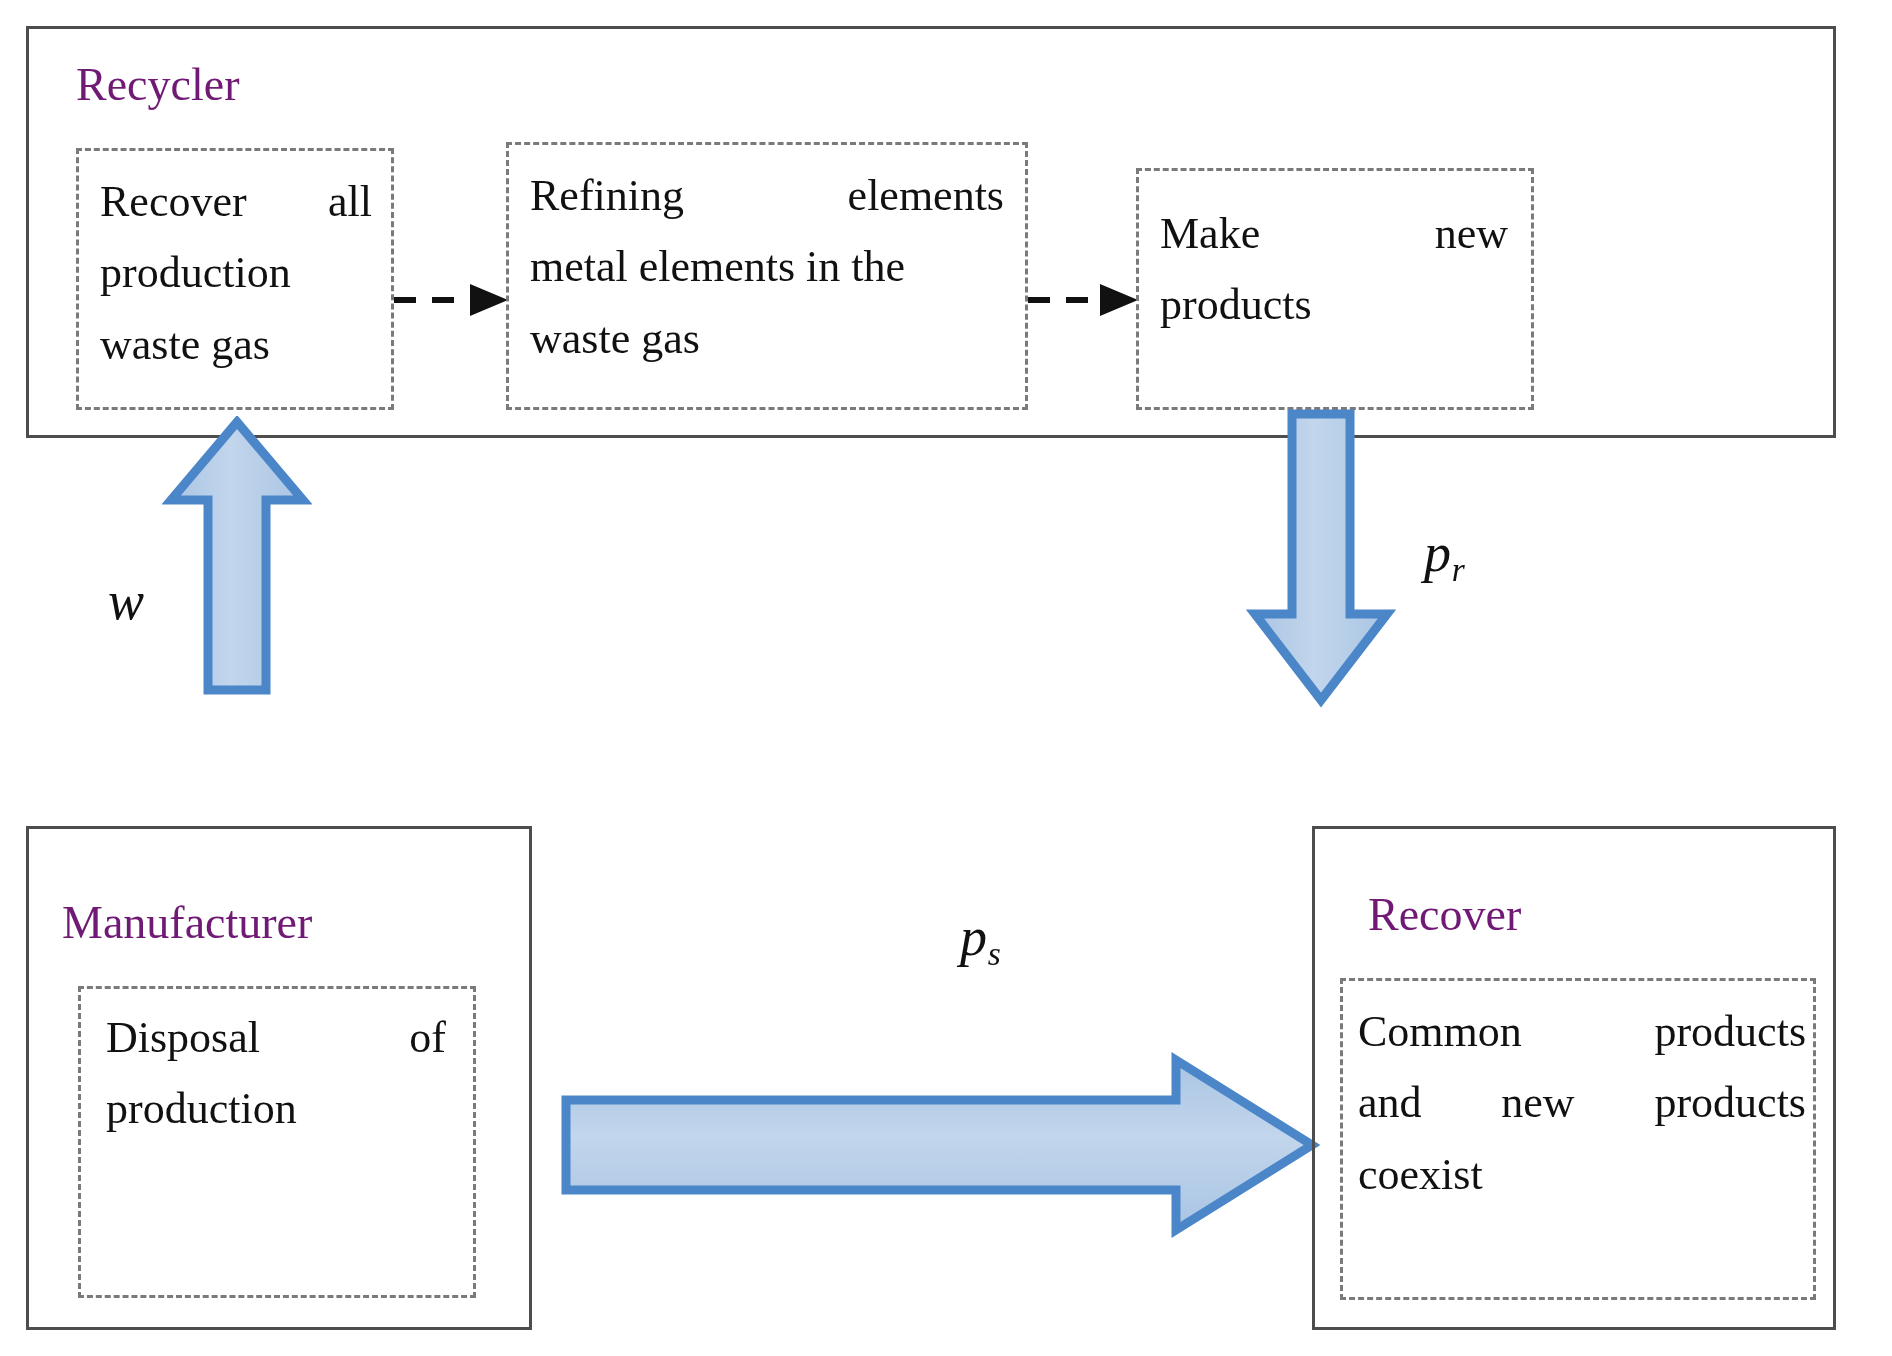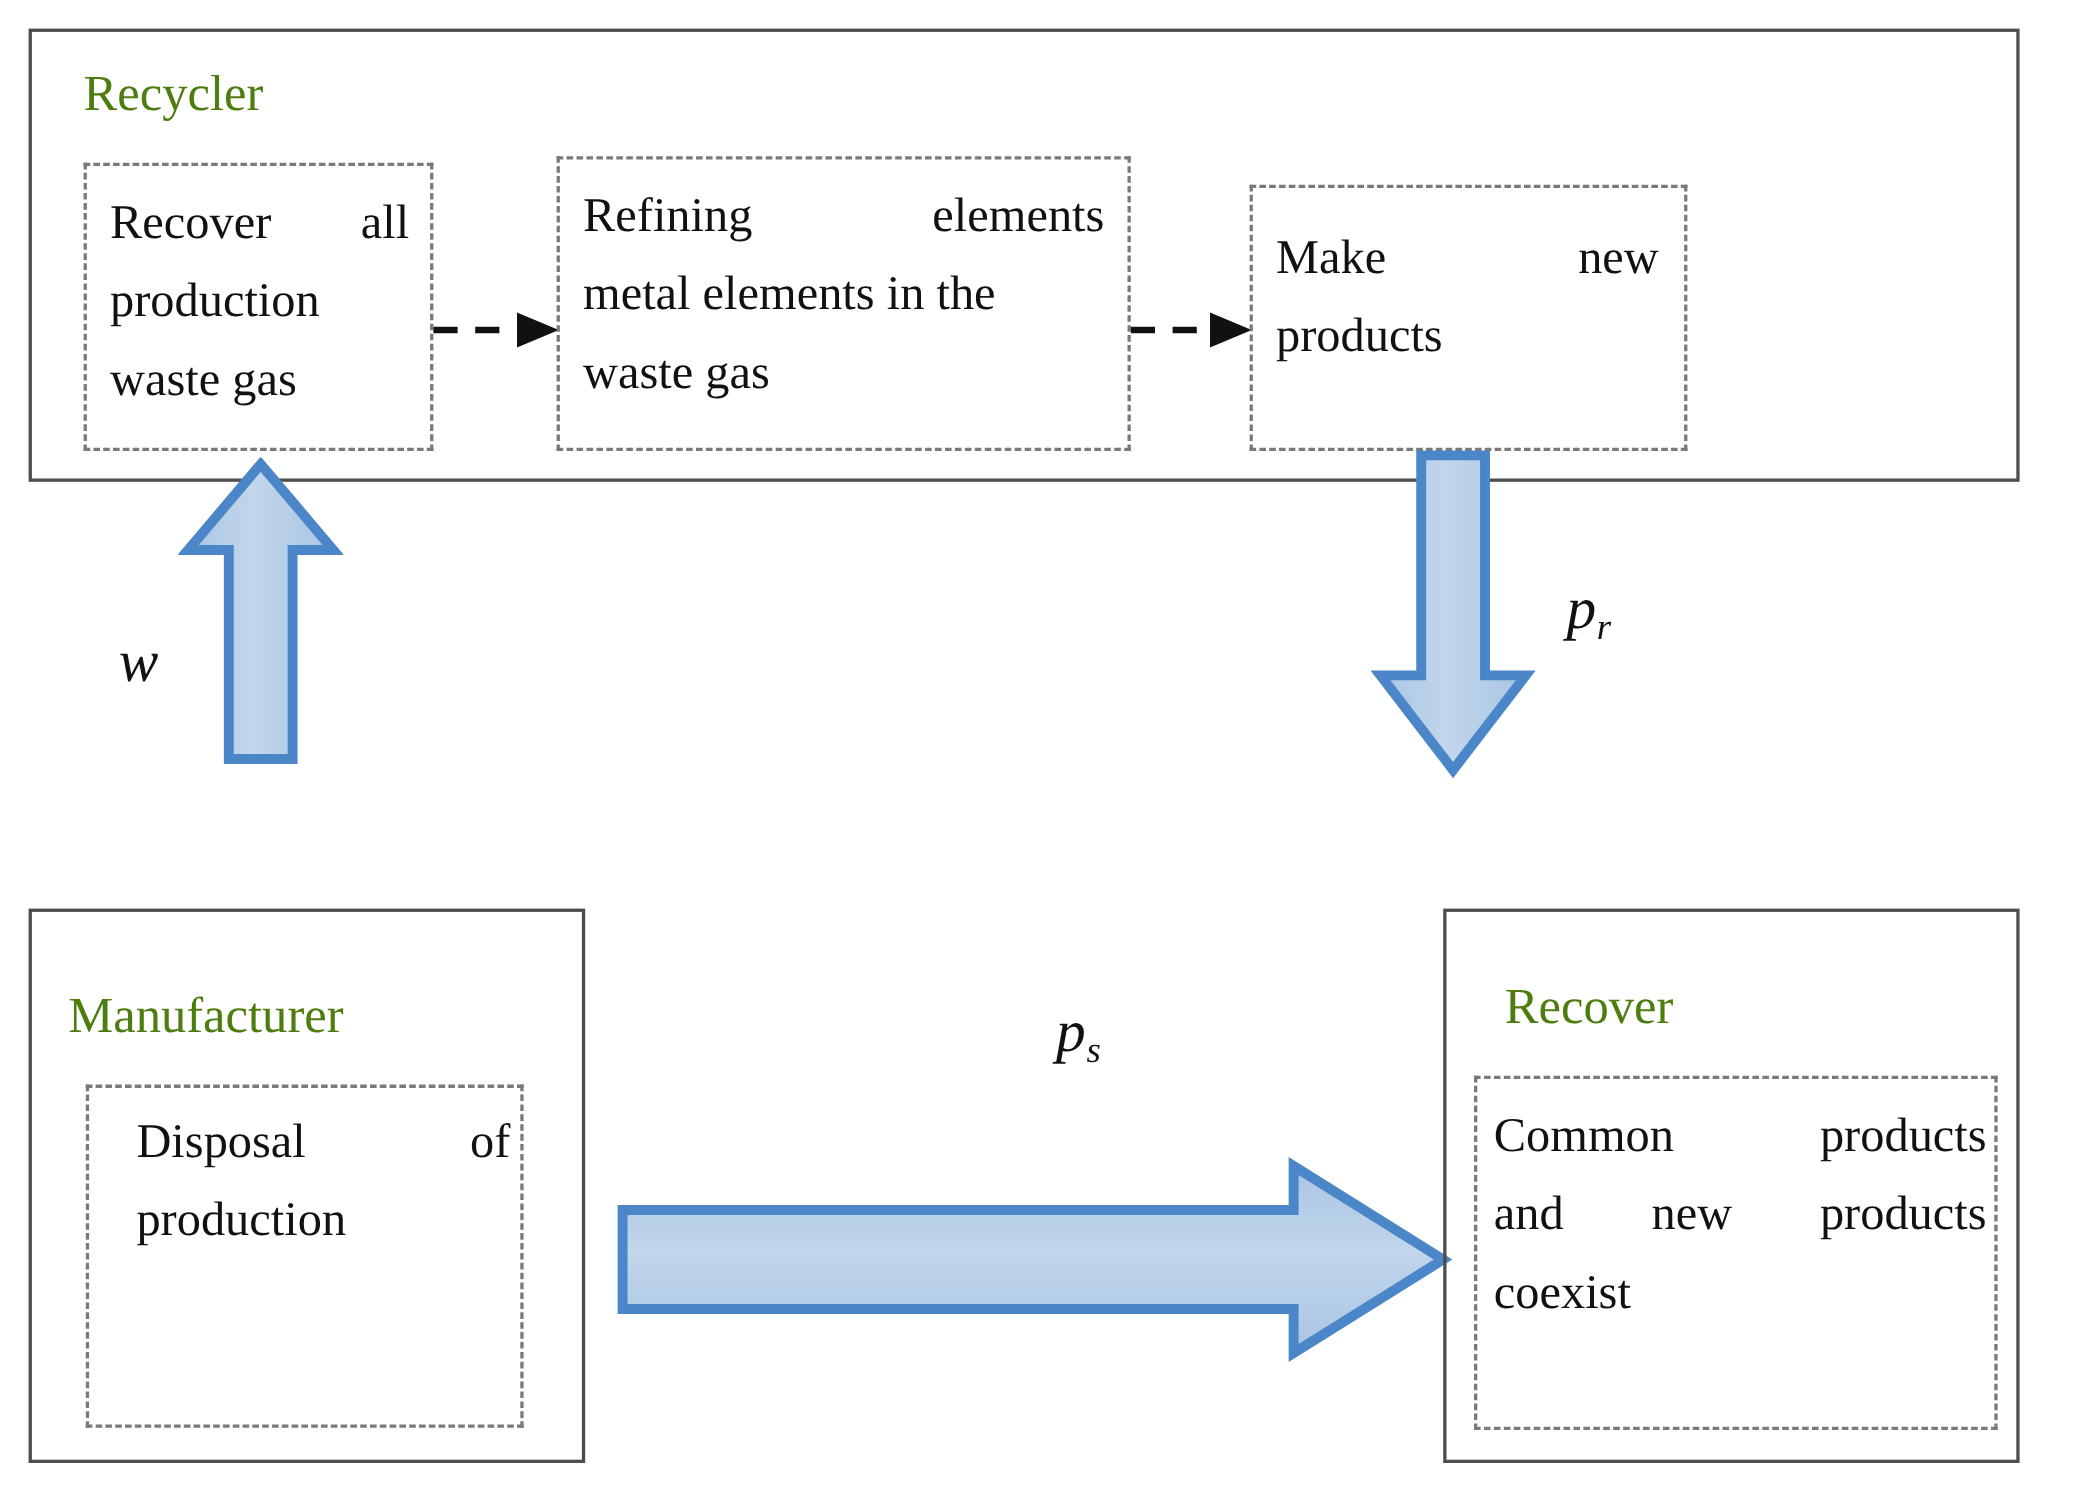--- a/index.html
+++ b/index.html
@@ -33,21 +33,21 @@
     box-sizing: border-box;
     border: 3px dashed #7a7a7a;
     background: transparent;
   }
 
   .box-title {
     position: absolute;
     font-size: 46px;
     line-height: 1.0;
     white-space: nowrap;
-    color: #4d7c0f;
+    color: #701a75;
   }
 
   .dashed-text {
     position: absolute;
     box-sizing: border-box;
     font-size: 44px;
     line-height: 1.62;
     text-align: justify;
     text-align-last: left;
     color: #111;
@@ -160,21 +160,21 @@
     </svg>
   </div>
   <div class="math" style="left:1424px; top:522px;">
     <span>p</span><sub>r</sub>
   </div>
 
   <div class="solid-box" style="left:26px; top:826px; width:506px; height:504px;"></div>
   <div class="box-title" style="left:62px; top:900px;">Manufacturer</div>
 
   <div class="dashed-box" style="left:78px; top:986px; width:398px; height:312px;"></div>
-  <div class="dashed-text j" style="left:106px; top:1002px; width:340px;margin-left:18px;">
+  <div class="dashed-text j" style="left:106px; top:1002px; width:340px;">
     <span class="line">Disposal of</span>
     <span class="lastline">production</span>
   </div>
 
   <div class="blockarrow" style="left:560px; top:1050px; width:760px; height:190px;">
     <svg width="760" height="190" viewBox="0 0 760 190">
       <defs>
         <linearGradient id="grt" x1="0" y1="0" x2="0" y2="1">
           <stop offset="0%" stop-color="#a9c4e3"></stop>
           <stop offset="45%" stop-color="#c2d6ec"></stop>

